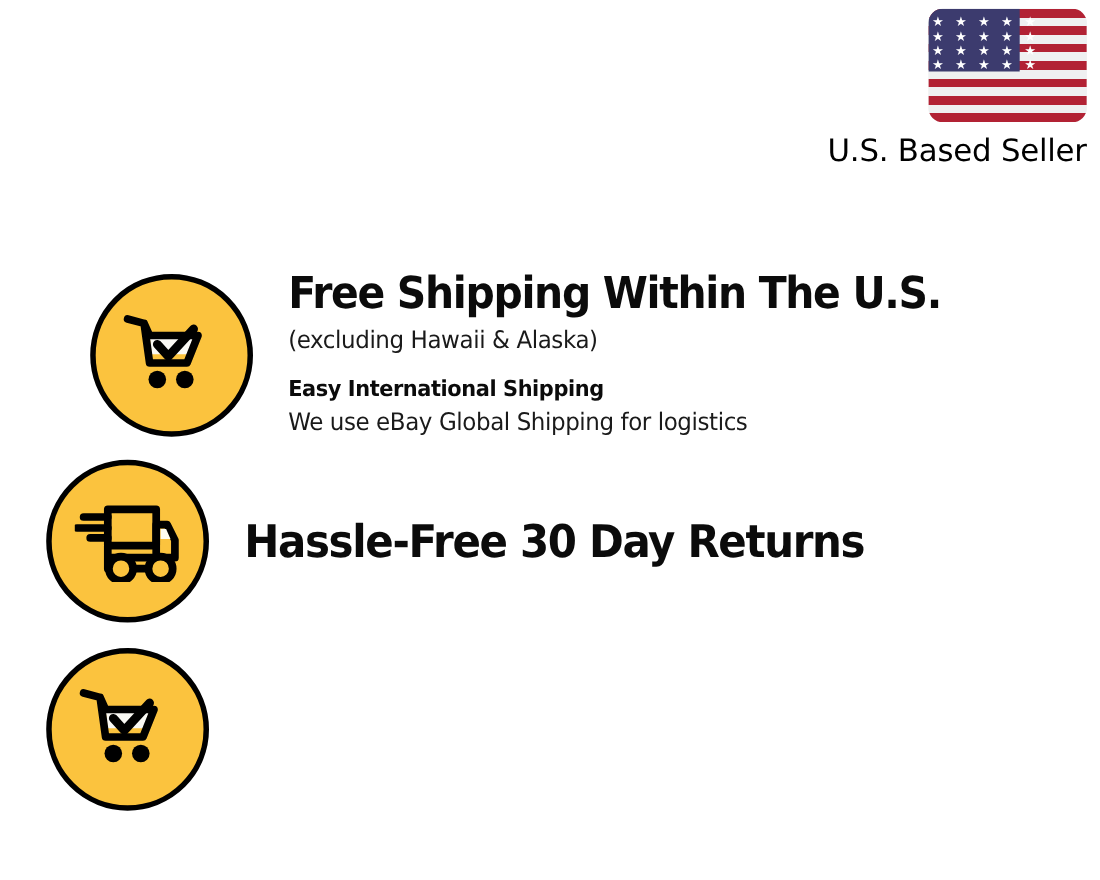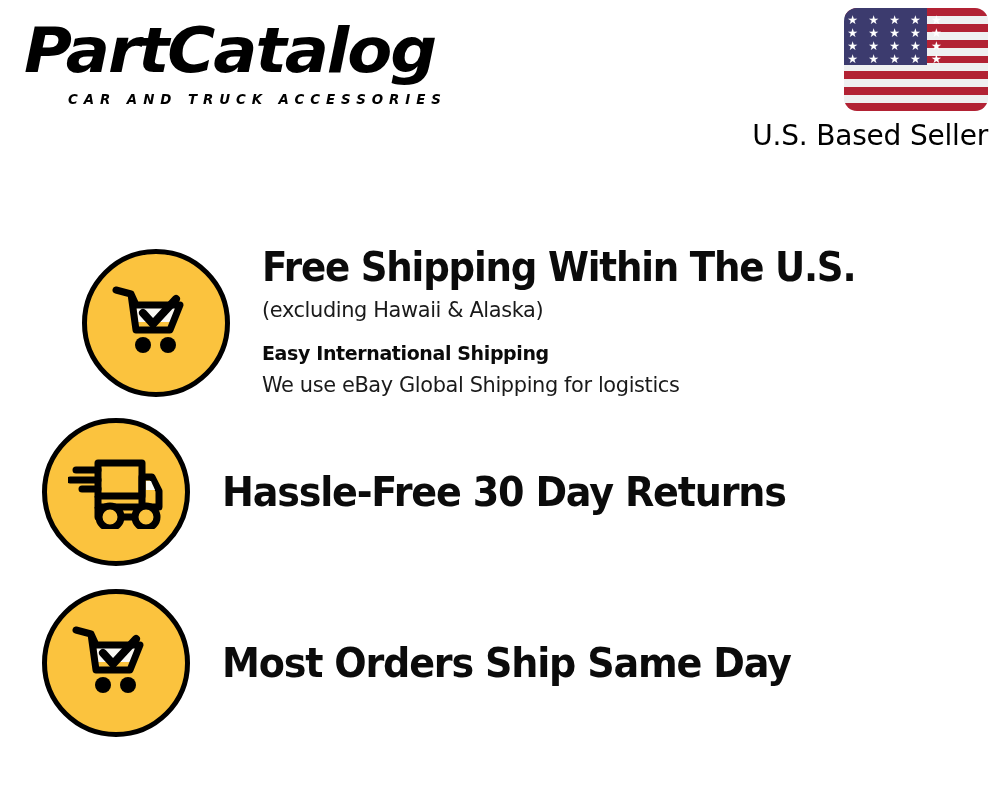--- a/index.html
+++ b/index.html
@@ -204,24 +204,20 @@
   .row-3 .feat-title {
     font-size: 41px;
     line-height: 48px;
   }
 </style>
 </head>
 <body>
 
 <div class="header">
 
-  <div class="brand-logo">
-    <div class="brand-wordmark">PartCatalog</div>
-    <div class="brand-tagline">CAR AND TRUCK ACCESSORIES</div>
-  </div>
 
   <div class="seller-block">
     <div class="flag">
       <div class="stripes"></div>
       <div class="canton">
         <div class="starrow r1">★ ★ ★ ★ ★</div>
         <div class="starrow r2">★ ★ ★ ★ ★</div>
         <div class="starrow r3">★ ★ ★ ★ ★</div>
         <div class="starrow r4">★ ★ ★ ★ ★</div>
       </div>
@@ -274,18 +270,15 @@
   <div class="feature-row row-3">
     <div class="badge">
       <svg width="92" height="82" viewBox="0 0 92 82" aria-hidden="true">
         <path d="M28 40 L26 23 L66 23 L61 40 Z" fill="#FAF9F4"></path>
         <path d="M6 8 L21 12 L26 23 L70 23 L60 48 L26 48 L21 12" fill="none" stroke="#000" stroke-width="7" stroke-linecap="round" stroke-linejoin="round"></path>
         <path d="M33 31 L43 42 L66 17" fill="none" stroke="#000" stroke-width="8" stroke-linecap="round" stroke-linejoin="round"></path>
         <circle cx="33" cy="63" r="8" fill="#000"></circle>
         <circle cx="58" cy="63" r="8" fill="#000"></circle>
       </svg>
     </div>
-    <div class="feature-text">
-      <div class="feat-title">Most Orders Ship Same Day</div>
-    </div>
   </div>
 
 </div>
 
 </body></html>

